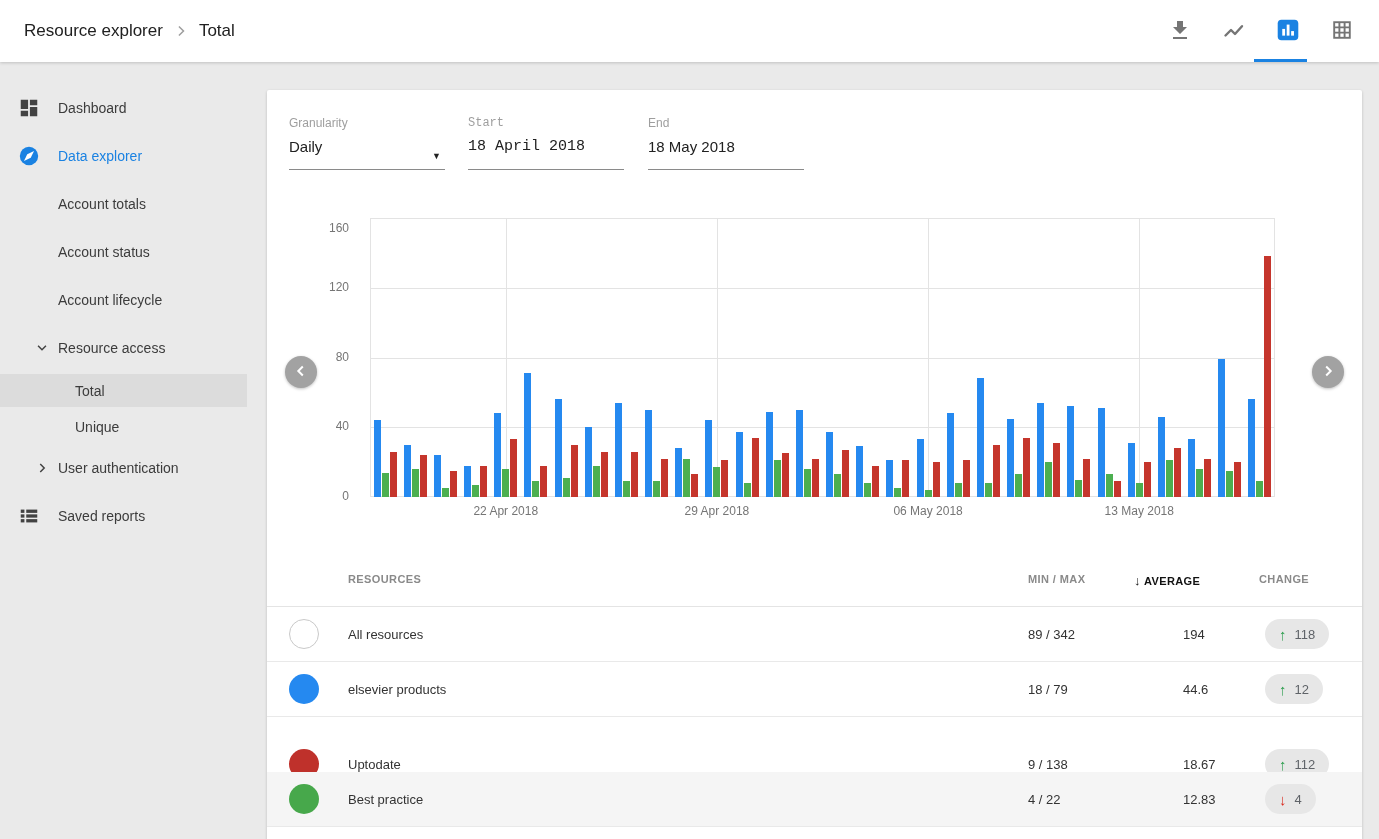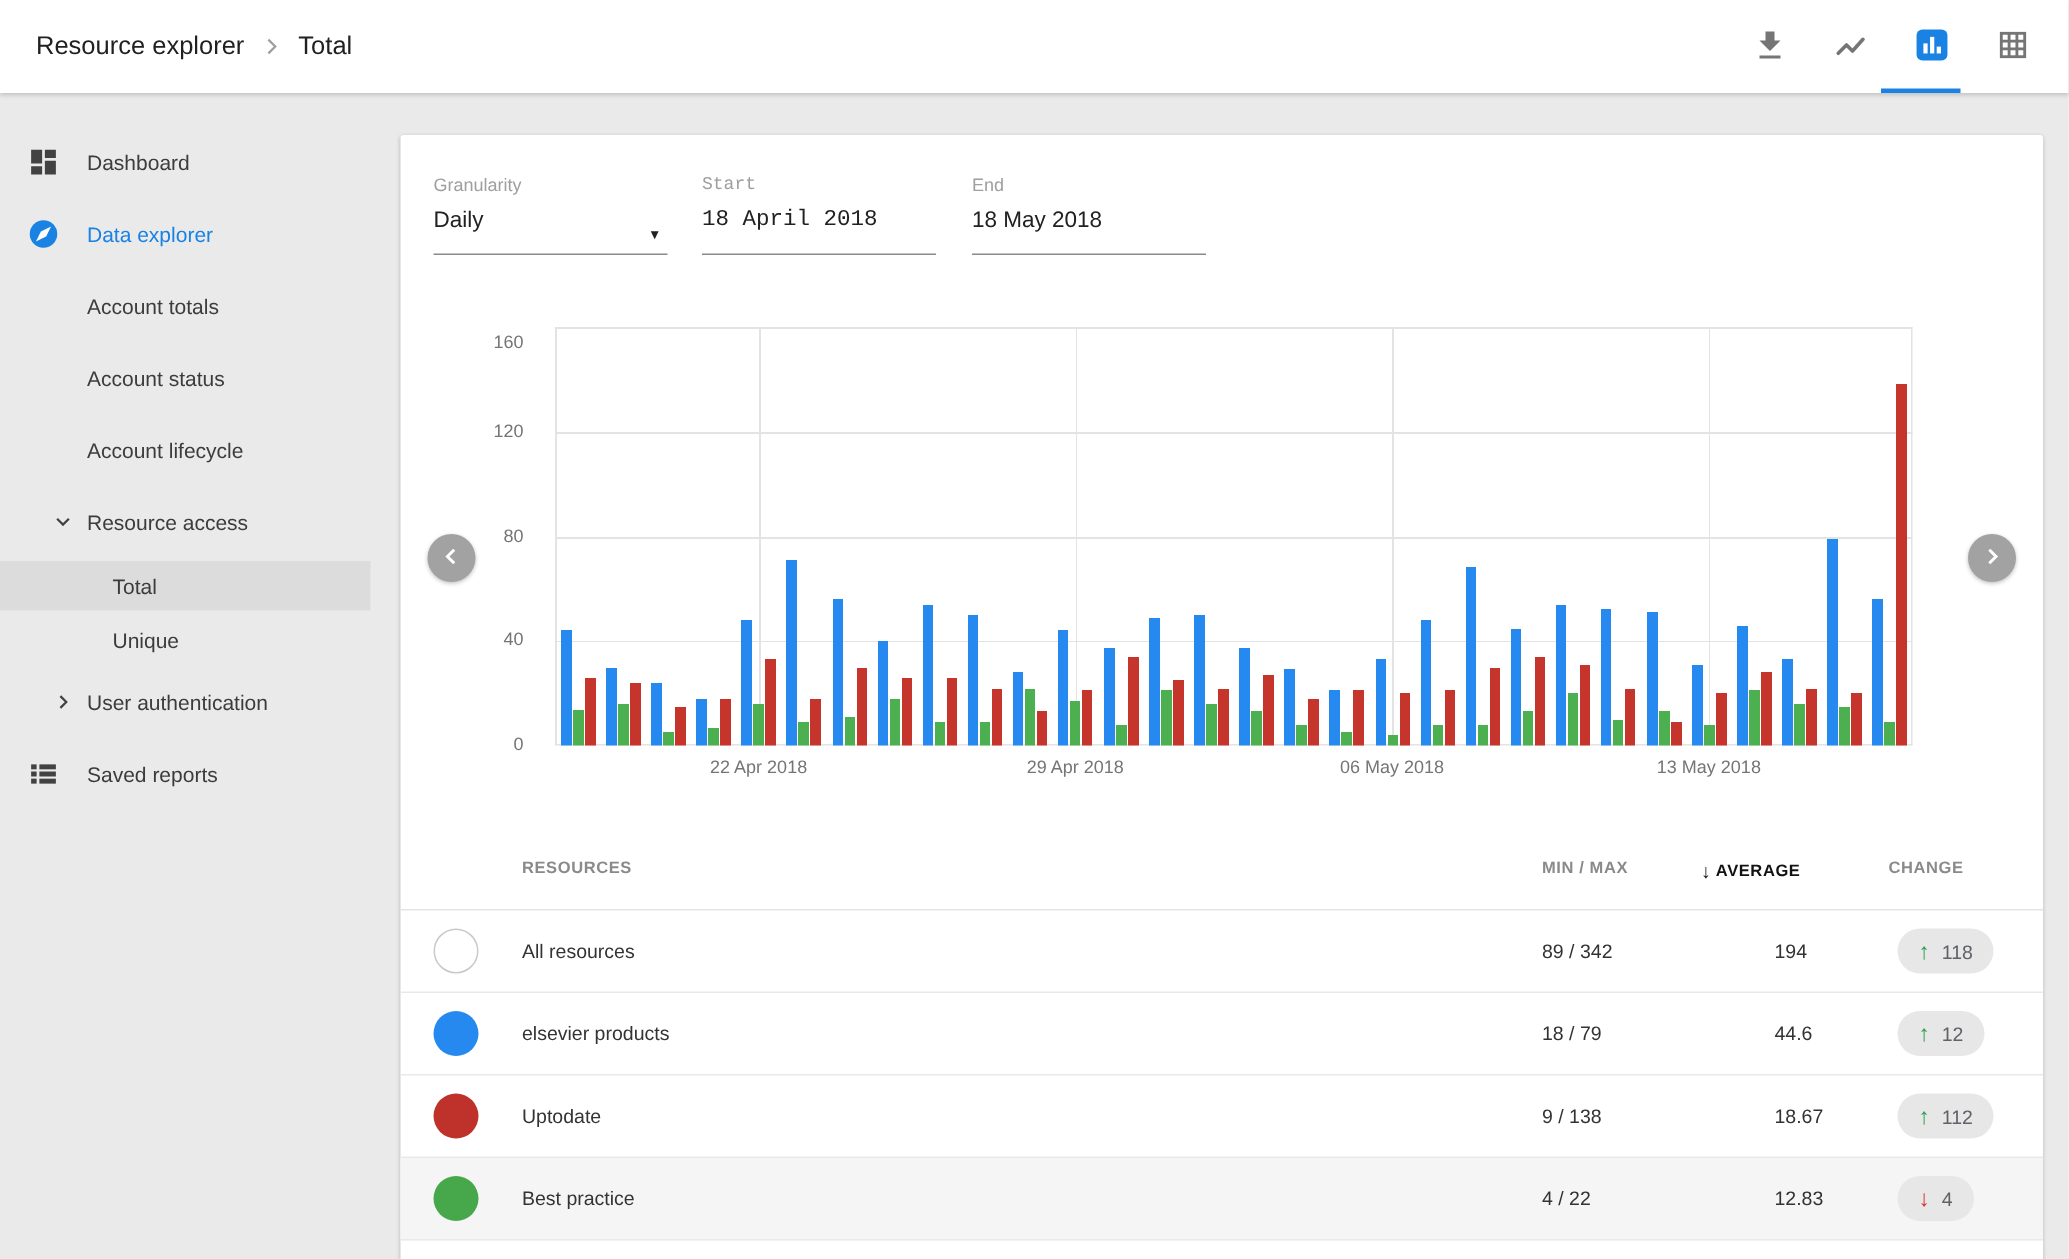--- a/index.html
+++ b/index.html
@@ -354,21 +354,21 @@
   <div class="trow" style="top:572px;">
     <span class="swatch" style="background: rgb(37, 137, 240);"></span>
     <span class="cell c-name">elsevier products</span>
     <span class="cell c-minmax">18 / 79</span>
     <span class="cell c-avg">44.6</span>
     <span class="pill">
       <span class="arr up">↑</span>
       <span>12</span>
     </span>
   </div>
-  <div class="trow" style="top:627px;">
+  <div class="trow" style="top:647px;">
     <span class="swatch" style="background: rgb(191, 49, 43);"></span>
     <span class="cell c-name">Uptodate</span>
     <span class="cell c-minmax">9 / 138</span>
     <span class="cell c-avg">18.67</span>
     <span class="pill">
       <span class="arr up">↑</span>
       <span>112</span>
     </span>
   </div>
   <div class="trow hover" style="top:682px;">

